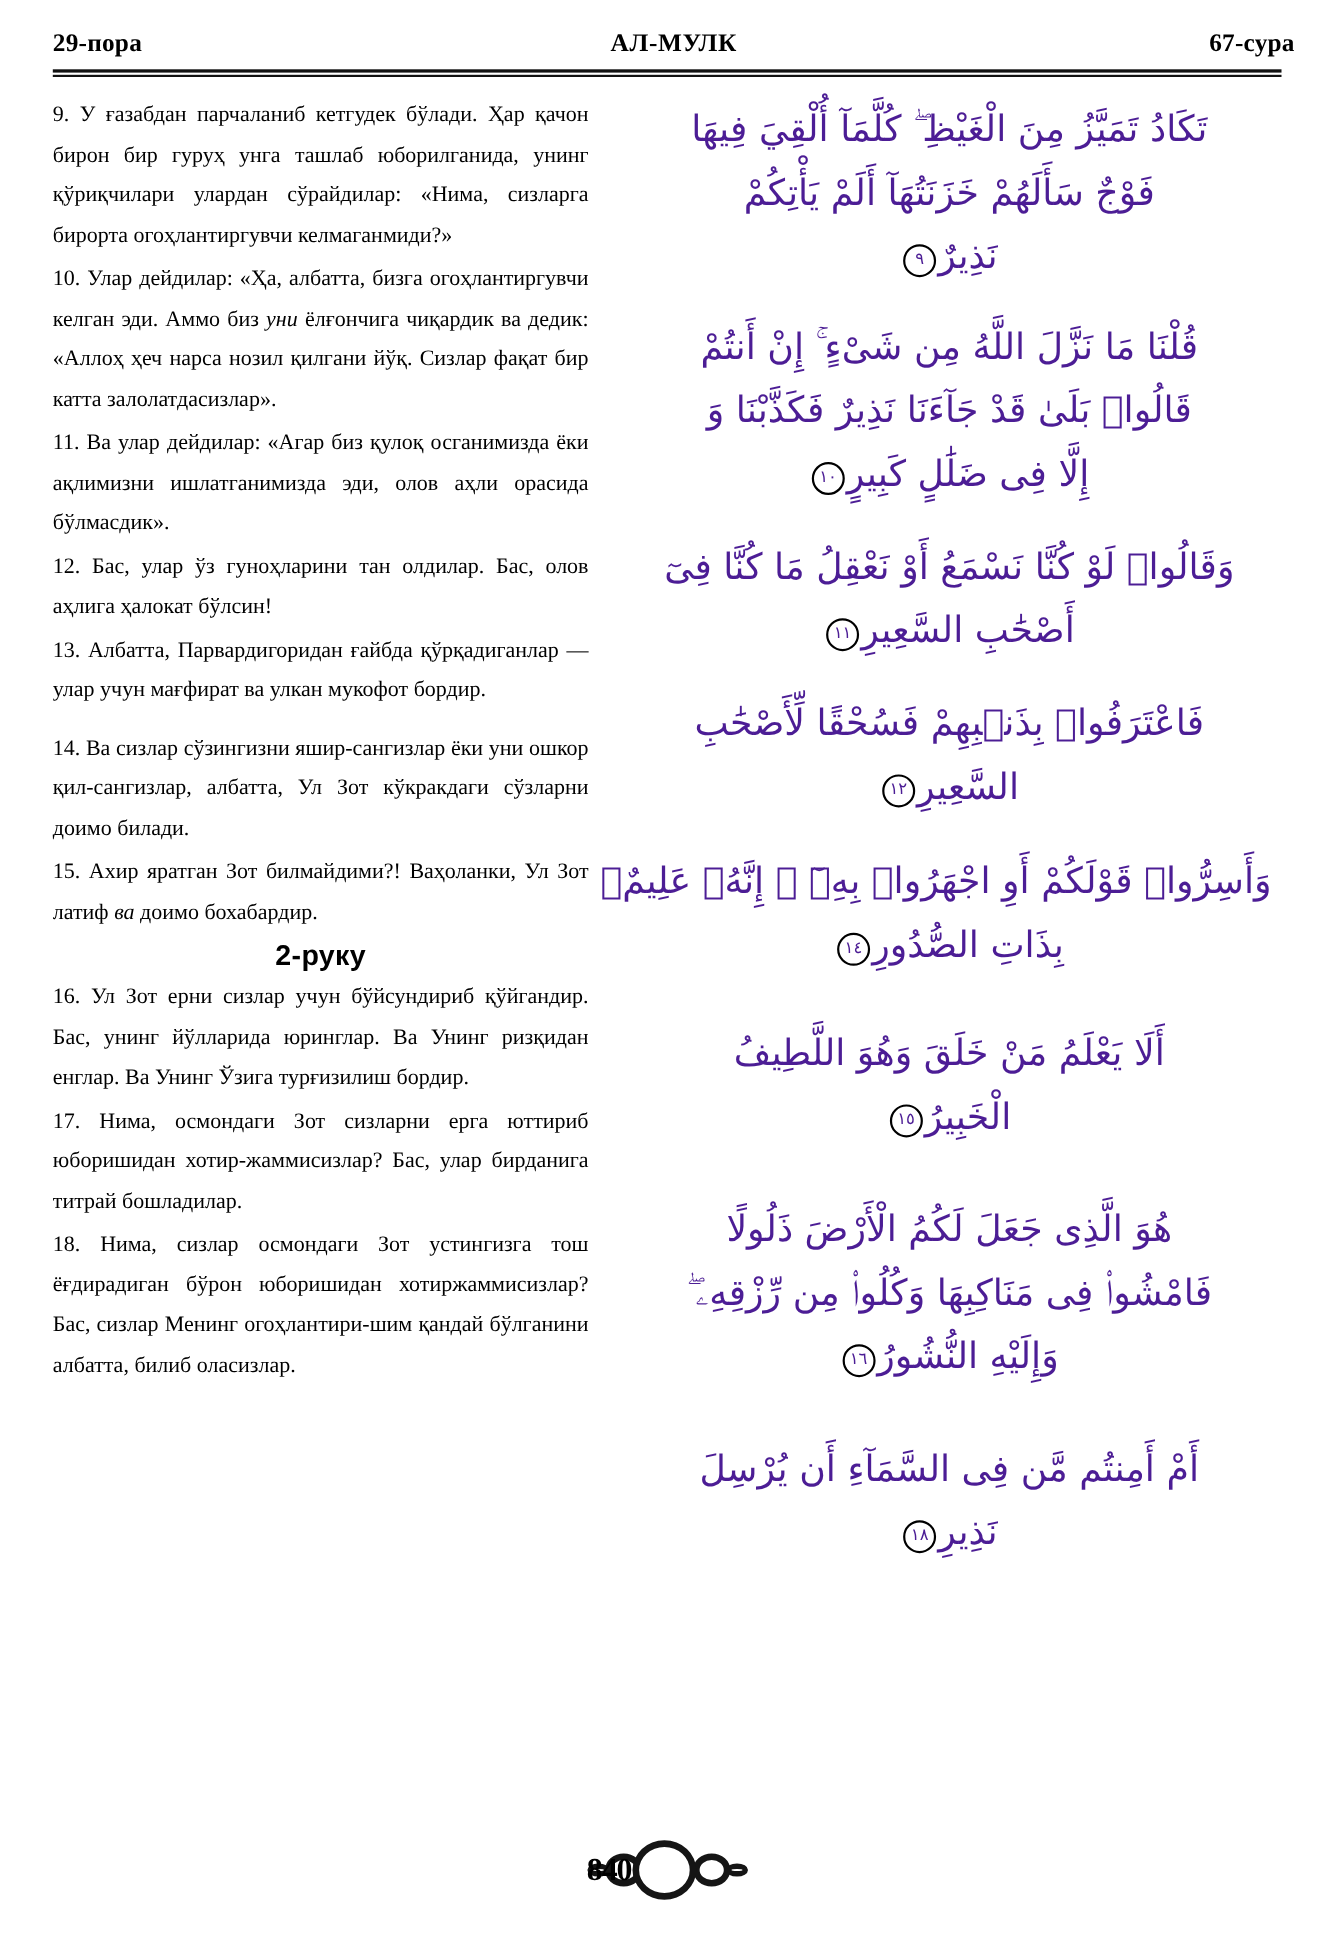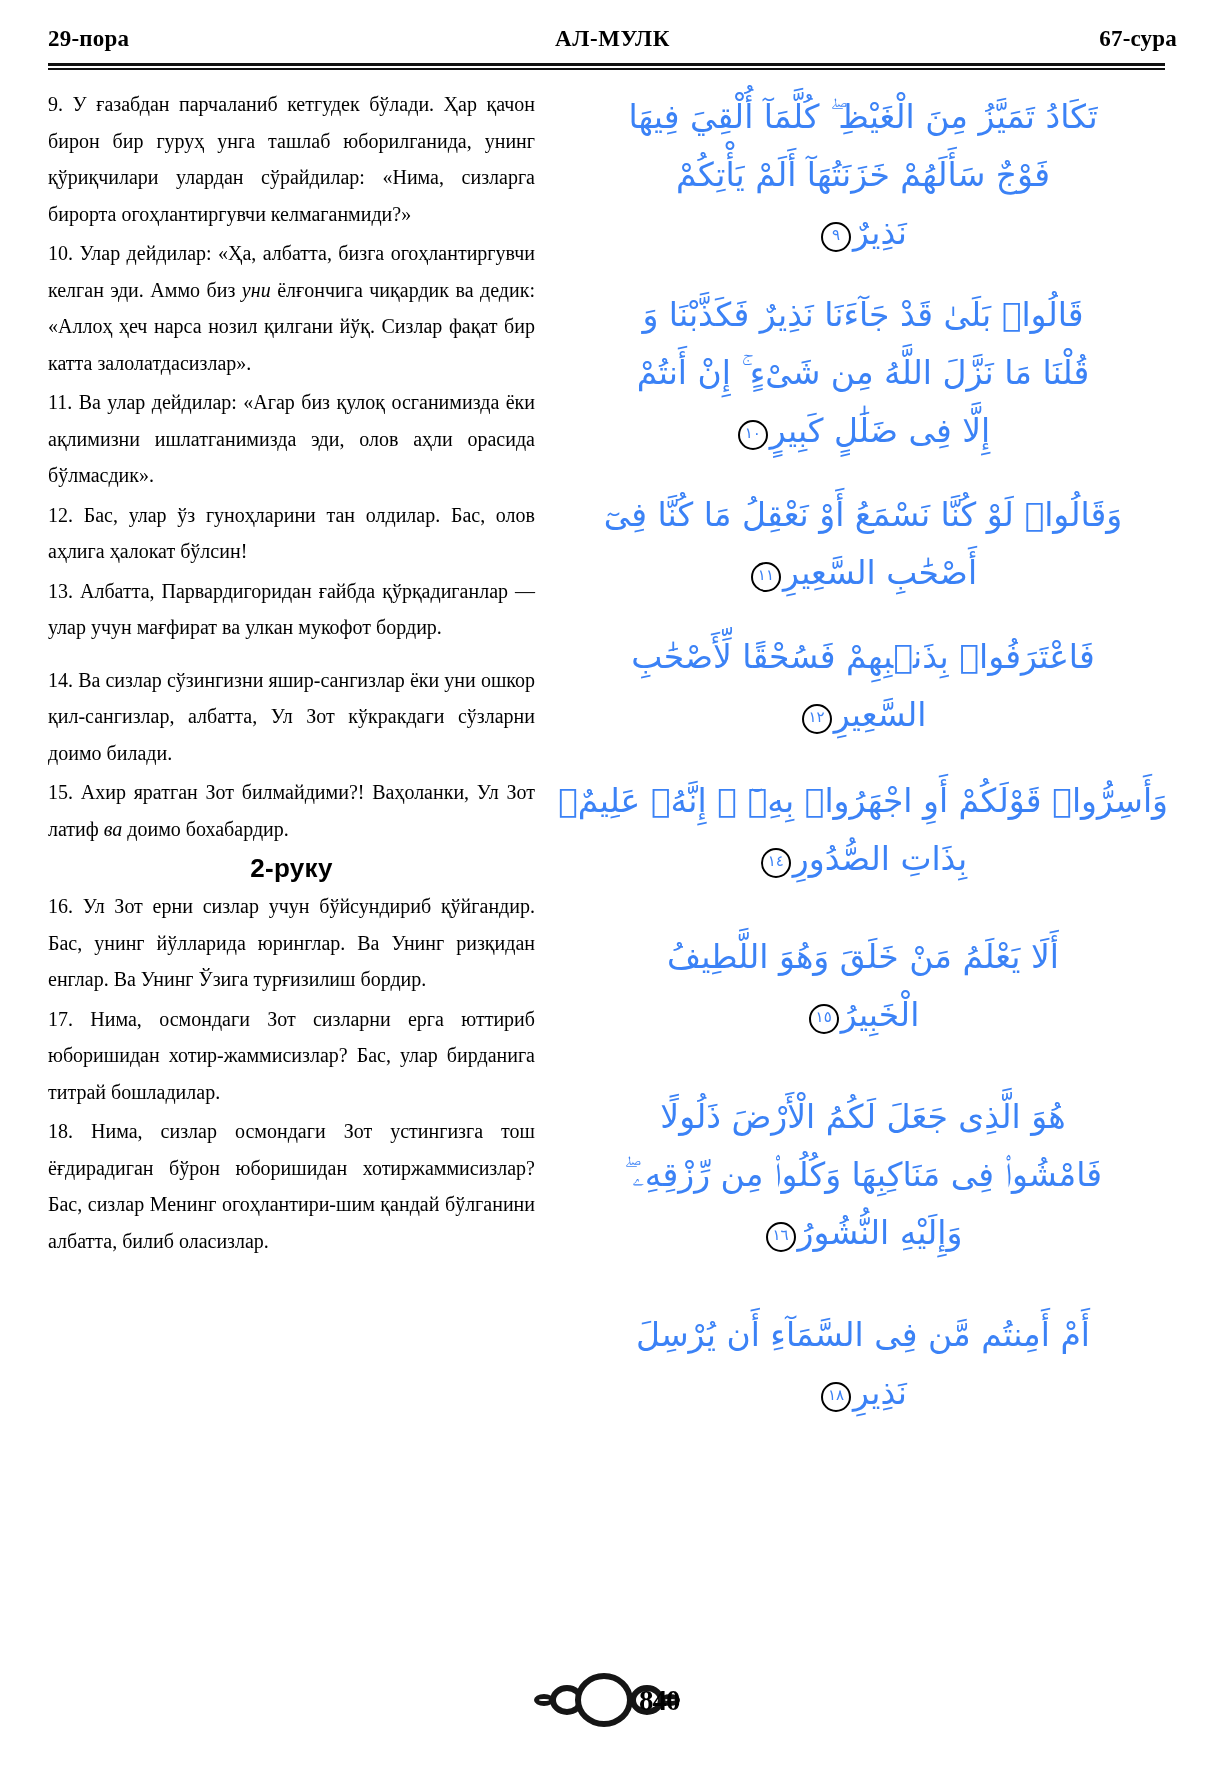--- a/index.html
+++ b/index.html
@@ -122,22 +122,22 @@
   }
 
   
   .ayah-block {
     direction: rtl;
     text-align: justify;
     text-align-last: center;
     font-family: "DejaVu Sans", "Liberation Sans", sans-serif;
     font-size: 33px;
     line-height: 58px;
-    color: #3b82f6;
-    margin: 0;
+    color: #4c1d95;
+    margin: 12px;
   }
   .ayah-line {
     display: block;
     white-space: nowrap;
   }
   .ayah-line.r-align  { text-align: right; }
 
   .ayah-num {
     display: inline-block;
     border: 2px solid #000;
@@ -162,21 +162,21 @@
     display: flex;
     align-items: center;
     justify-content: center;
   }
   .ornament {
     position: relative;
     width: 146px;
     height: 60px;
     display: flex;
     align-items: center;
-    justify-content: flex-end;
+    justify-content: flex-start;
   }
   .ornament .circle {
     position: absolute;
     left: 41px;
     top: 2px;
     width: 58px;
     height: 54px;
     border: 6px solid #151515;
     border-radius: 50%;
     box-sizing: border-box;
@@ -264,22 +264,22 @@
 
     <div class="col-arabic">
 
       <div class="ayah-block" style="margin-top:10px;">
         <span class="ayah-line r-align">تَكَادُ تَمَيَّزُ مِنَ الْغَيْظِ ۖ كُلَّمَآ أُلْقِيَ فِيهَا</span>
         <span class="ayah-line r-align">فَوْجٌ سَأَلَهُمْ خَزَنَتُهَآ أَلَمْ يَأْتِكُمْ</span>
         <span class="ayah-line r-align"><span>نَذِيرٌ</span><span class="ayah-num">٩</span></span>
       </div>
 
       <div class="ayah-block" style="margin-top:24px;">
+        <span class="ayah-line r-align">قُلْنَا مَا نَزَّلَ اللَّهُ مِن شَىْءٍ ۚ إِنْ أَنتُمْ</span>
         <span class="ayah-line r-align">قَالُوا۟ بَلَىٰ قَدْ جَآءَنَا نَذِيرٌ فَكَذَّبْنَا وَ</span>
-        <span class="ayah-line r-align">قُلْنَا مَا نَزَّلَ اللَّهُ مِن شَىْءٍ ۚ إِنْ أَنتُمْ</span>
         <span class="ayah-line r-align"><span>إِلَّا فِى ضَلَٰلٍ كَبِيرٍ</span><span class="ayah-num">١٠</span></span>
       </div>
 
       <div class="ayah-block" style="margin-top:26px;">
         <span class="ayah-line r-align">وَقَالُوا۟ لَوْ كُنَّا نَسْمَعُ أَوْ نَعْقِلُ مَا كُنَّا فِىٓ</span>
         <span class="ayah-line r-align"><span>أَصْحَٰبِ السَّعِيرِ</span><span class="ayah-num">١١</span></span>
       </div>
 
       <div class="ayah-block" style="margin-top:26px;">
         <span class="ayah-line r-align">فَاعْتَرَفُوا۟ بِذَنۢبِهِمْ فَسُحْقًا لِّأَصْحَٰبِ</span>

